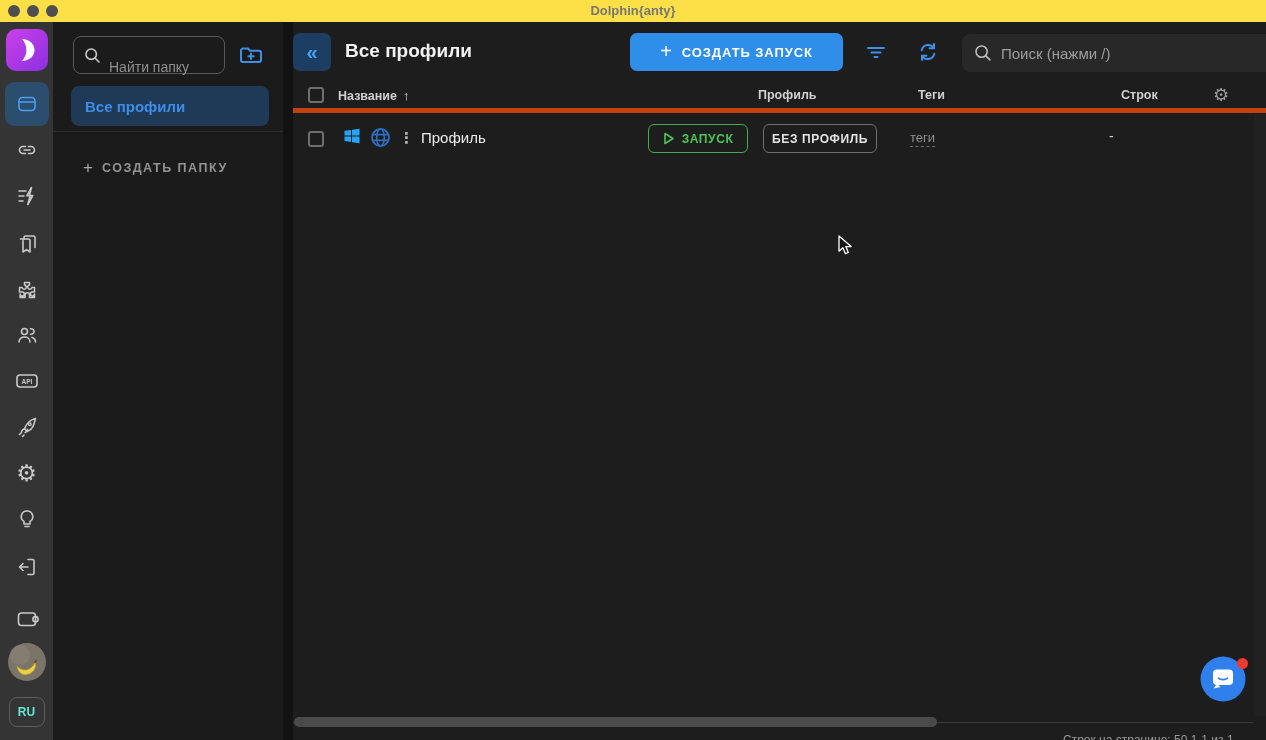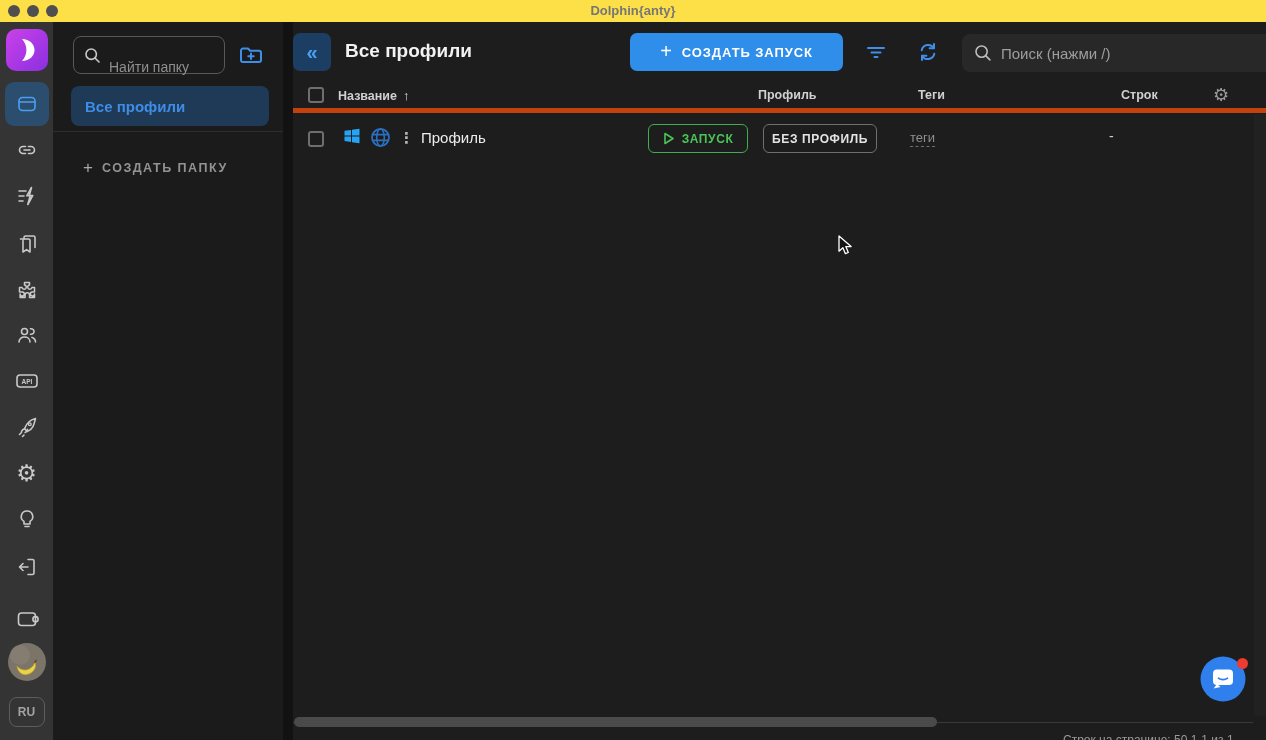--- a/index.html
+++ b/index.html
@@ -16,21 +16,21 @@
   .app { display:flex; height:718px; }
 
   
   .rail { position:relative; width:53px; background:#343434; flex:none; }
   .rail-item { position:absolute; left:50%; transform:translateX(-50%); display:flex; align-items:center; justify-content:center; cursor:pointer; }
   .logo-tile { width:42px; height:42px; border-radius:10px; background:linear-gradient(135deg,#cb41e9,#8b2fe0); }
   .sel-tile { width:44px; height:44px; border-radius:9px; background:#2b4d6e; }
   .rail svg { display:block; }
   .ric { stroke:#c9c9c9; fill:none; stroke-width:1.6; stroke-linecap:round; stroke-linejoin:round; }
   .gear-glyph { font-size:23px; color:#c9c9c9; line-height:1; }
-  .ru-btn { width:36px; height:30px; border:1px solid #5d5d5d; border-radius:8px; color:#a3a3a3;
+  .ru-btn { width:36px; height:30px; border:1px solid #5d5d5d; border-radius:8px; color:#5eead4;
     font-size:12px; font-weight:bold; display:flex; align-items:center; justify-content:center; }
 
   
   .folders { position:relative; width:230px; background:#1b1b1b; flex:none; }
   .f-search { position:absolute; left:20px; top:14px; width:152px; height:38px; border:1px solid #585858;
     border-radius:8px; display:flex; align-items:center; padding:0 10px; gap:8px; background:transparent; }
   .f-search input { flex:1; min-width:0; background:transparent; border:none; outline:none; color:#ddd; font-size:14px;margin-top:24px; }
   .f-search input::placeholder { color:#8f8f8f; }
   .f-add { position:absolute; right:18px; top:20px; width:28px; height:26px; display:flex; align-items:center; justify-content:center; cursor:pointer; }
   .f-item { position:absolute; left:18px; top:64px; width:198px; height:40px; border-radius:8px;

